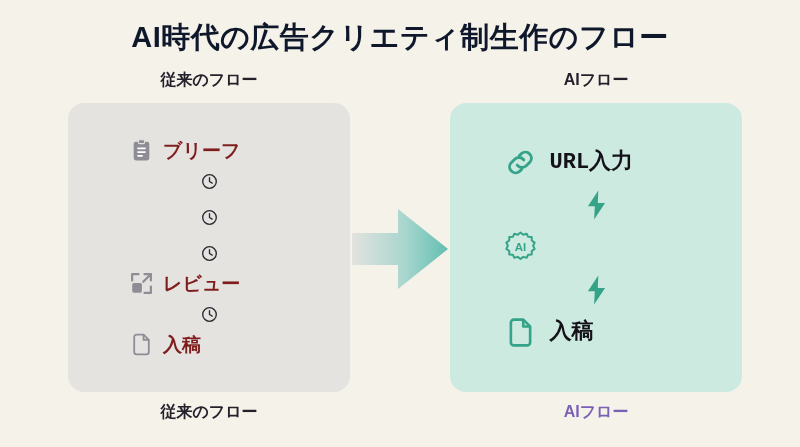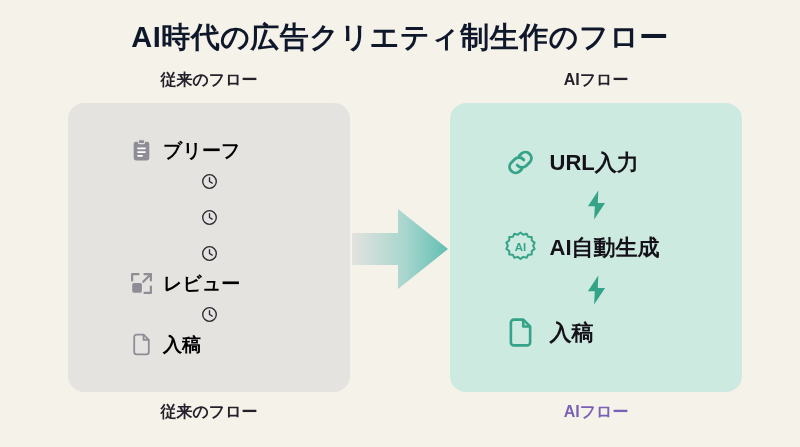--- a/index.html
+++ b/index.html
@@ -89,26 +89,27 @@
   }
   .ai .step {
     width: 185px;
     gap: 13px;
     margin: 0 auto;
   }
 
   .step-label {
     font-size: 19px;
     font-weight: bold;
-    color: #000000;
+    color: #7f1d1d;
     line-height: 1;
   }
   .ai .step-label {
     font-size: 22px;
     color: #141218;
+    font-family: Liberation Mono, monospace;
   }
 
   .step-icon {
     display: inline-flex;
     align-items: flex-start;
     justify-content: center;
     flex: 0 0 auto;
   }
   .legacy .step-icon { width: 25px; height: 25px; }
   .ai .step-icon     { width: 33px; height: 33px; }
@@ -275,21 +276,20 @@
                    L21 4.0 L24.7 3.0 L26.4 6.4 L30.2 6.6 L30.3 10.4
                    L33.4 12.7 L31.8 16.1 L33.4 19.5 L30.3 21.8
                    L30.2 25.6 L26.4 25.8 L24.7 29.2 L21 28.2
                    L18 30.6 L15 28.2 L11.3 29.2 L9.6 25.8
                    L5.8 25.6 L5.7 21.8 L2.6 19.5 L4.2 16.1
                    L2.6 12.7 L5.7 10.4 L5.8 6.6 L9.6 6.4
                    L11.3 3.0 L15 4.0 Z" fill="none" stroke="#35a387" stroke-width="2.2" stroke-linejoin="round"></path>
           <text x="18" y="21.4" text-anchor="middle" font-family="Liberation Sans, sans-serif" font-size="12.5" font-weight="bold" fill="#35a387">AI</text>
         </svg>
       </span>
-      <span class="step-label">AI自動生成</span>
     </div>
 
     <div class="connector">
       <span>
         <svg class="bolt-icon" viewBox="0 0 24 30" aria-hidden="true">
           <path d="M13.8 0.6 L3.4 16.3 H10.3 L9.6 29.4 L20.6 13.1 H13.3 Z" fill="#35a387"></path>
         </svg>
       </span>
     </div>
 

